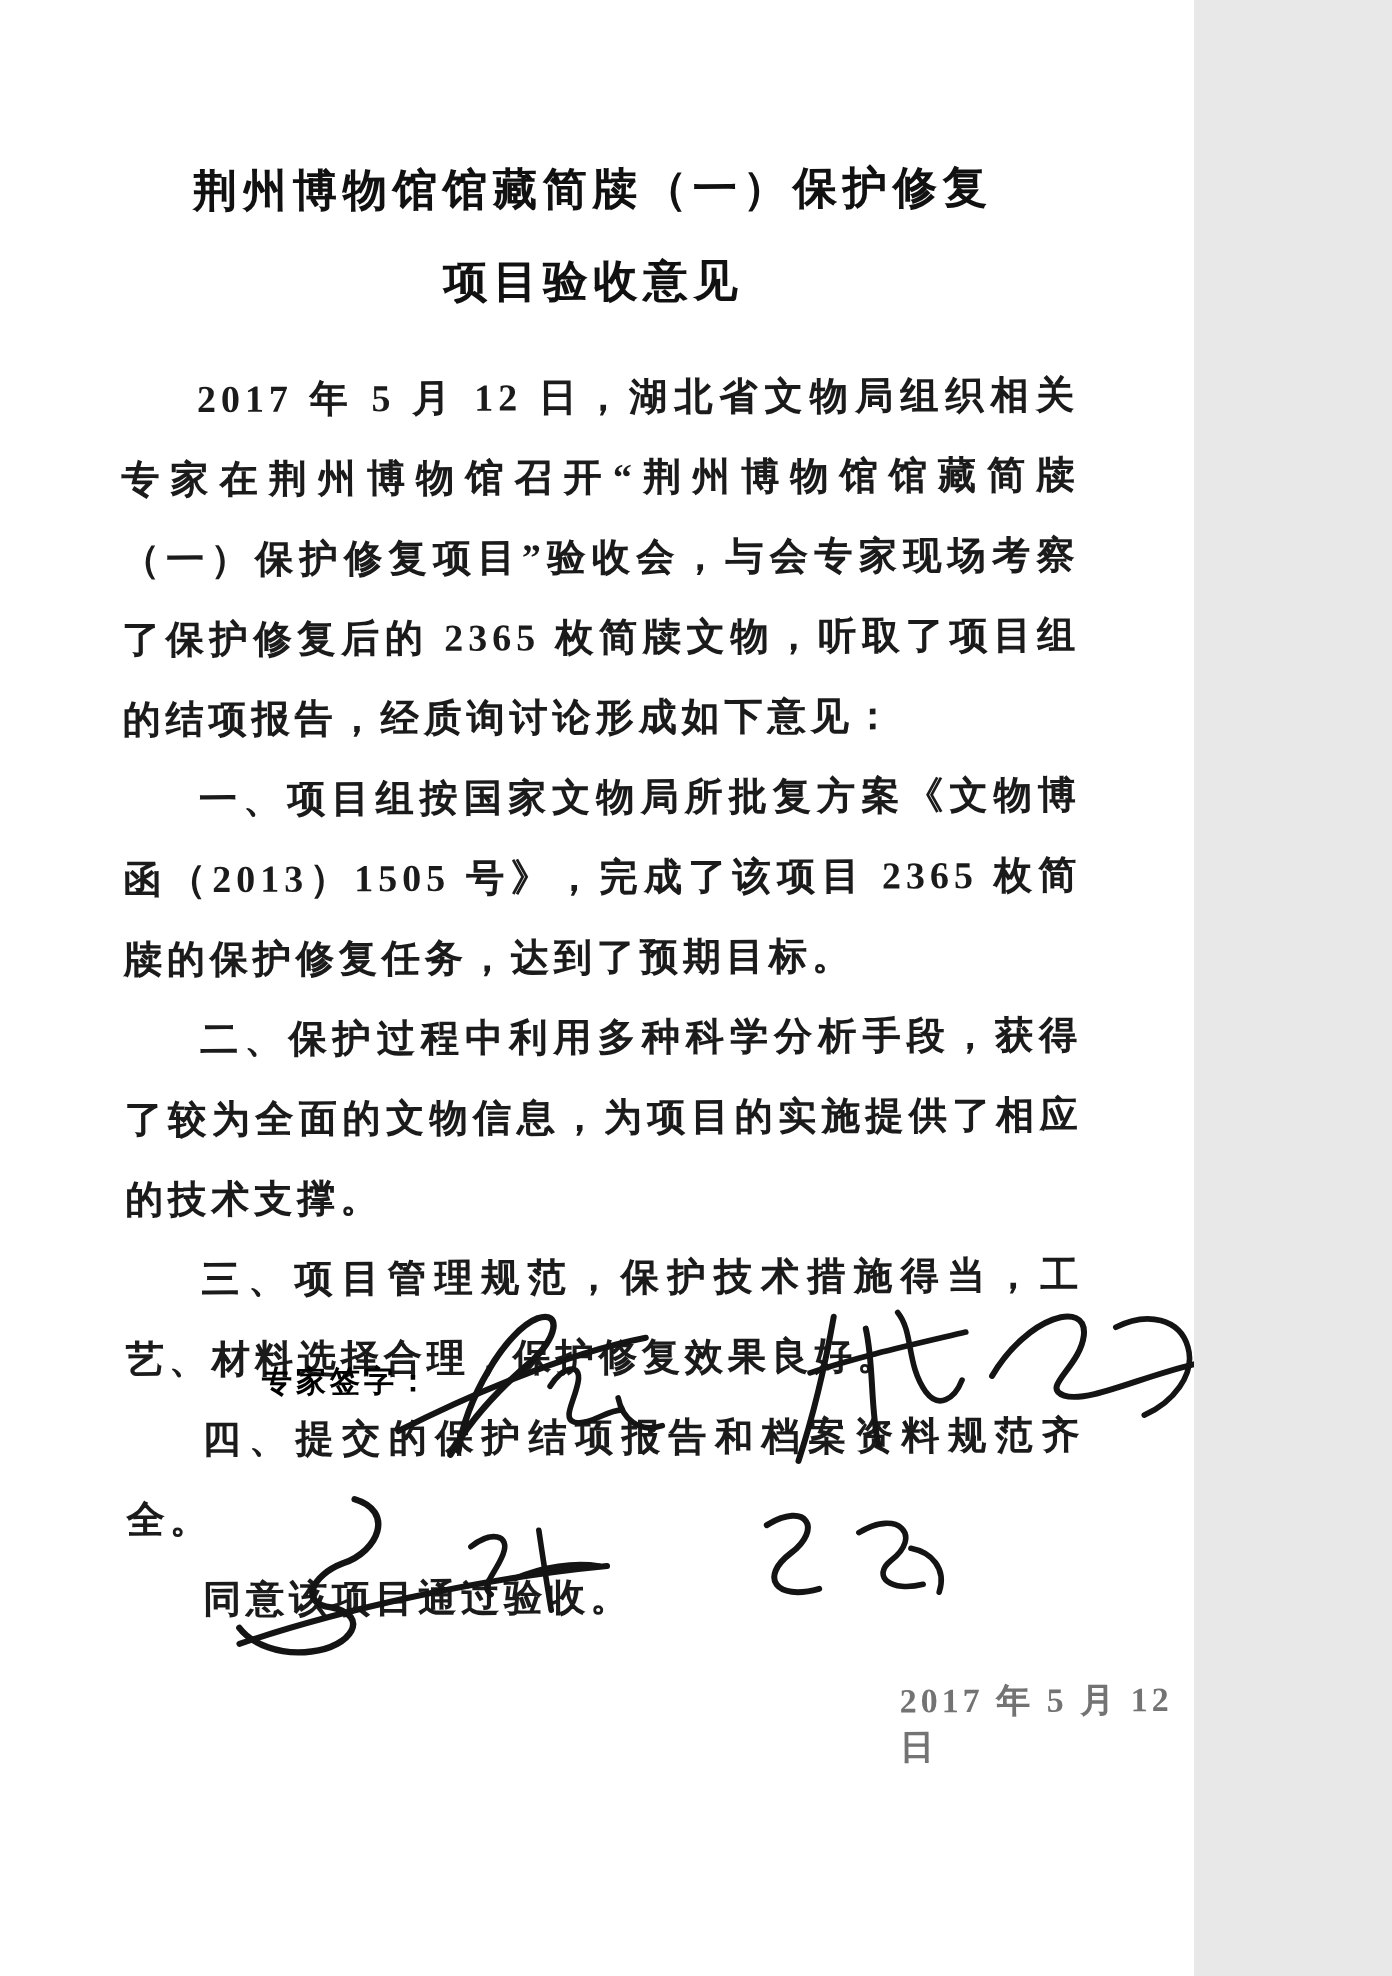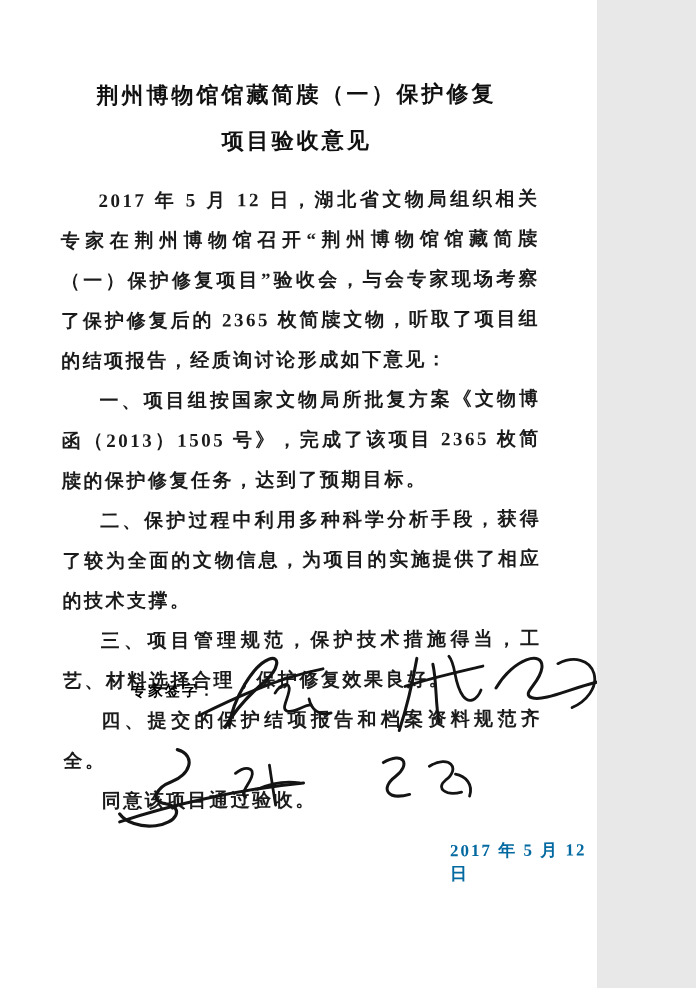--- a/index.html
+++ b/index.html
@@ -73,21 +73,21 @@
     stroke-linecap: round;
     stroke-linejoin: round;
   }
   .doc-date {
     position: absolute;
     top: 840px;
     left: 448px;
     font-size: 17px;
     font-weight: 600;
     letter-spacing: 2px;
-    color: #0369a1;
+    color: #737373;
   }
 </style>
 </head>
 <body>
 
 <div class="page">
   <div class="tilt">
 
     <div class="titles">
       <div class="title-line">荆州博物馆馆藏简牍（一）保护修复</div>

